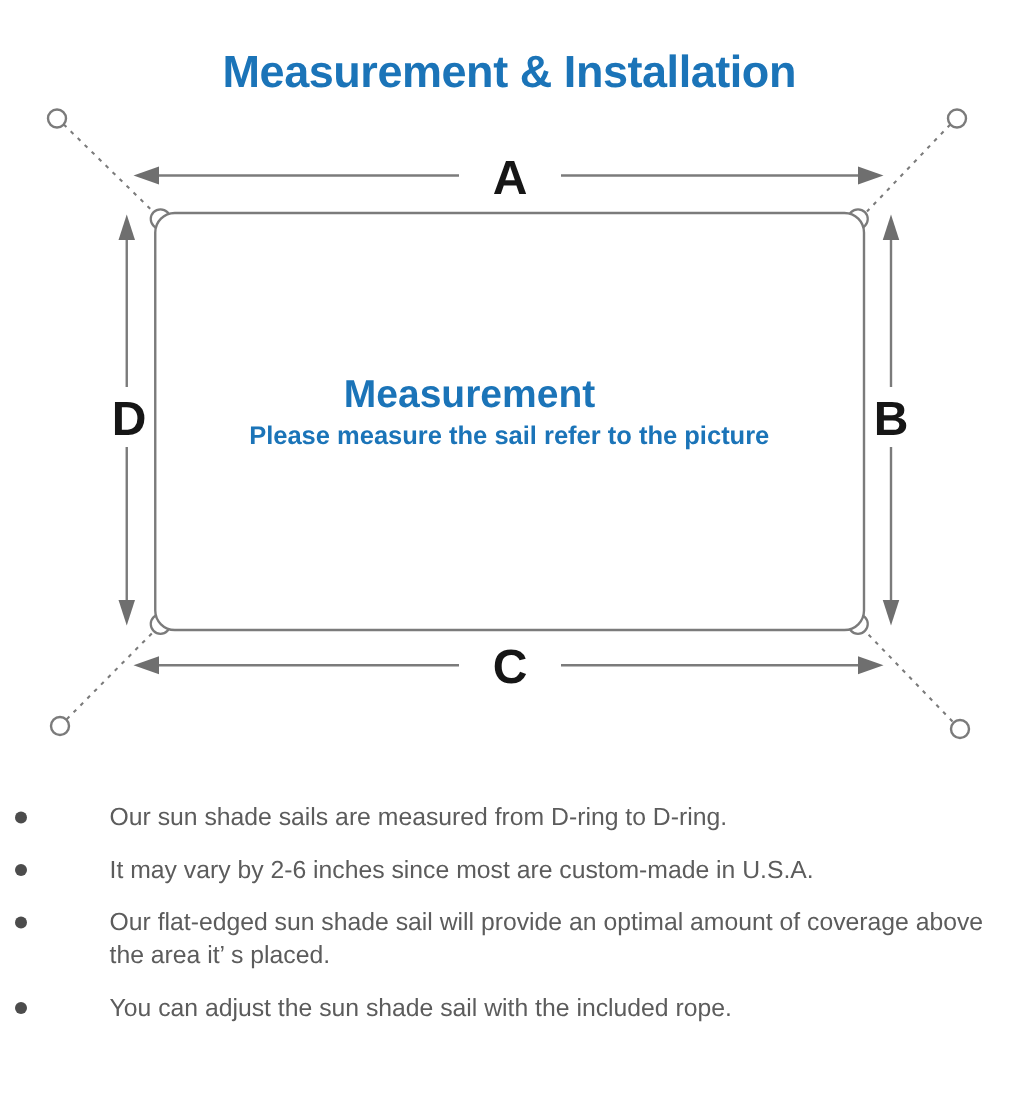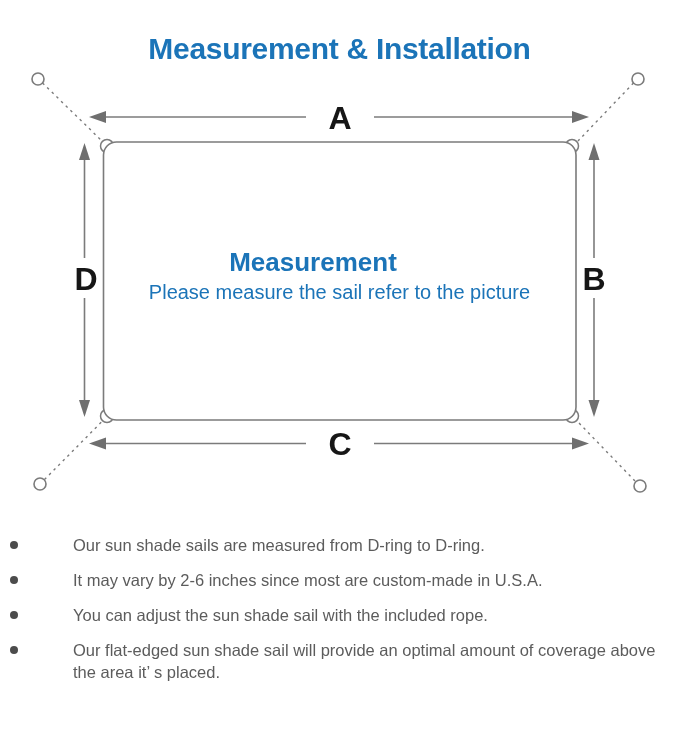--- a/index.html
+++ b/index.html
@@ -38,21 +38,21 @@
   .label-b{left:594px;top:279px;}
   .label-c{left:340px;top:444px;}
   .label-d{left:86px;top:279px;}
 
   .center-title{
     position:absolute;left:0;top:247px;width:626px;text-align:center;
     font-size:26px;font-weight:700;color:var(--accent);
   }
   .center-sub{
     position:absolute;left:0;top:281px;width:679px;text-align:center;
-    font-size:20px;font-weight:400;color:var(--accent);
+    font-size:17px;font-weight:700;color:var(--accent);
   }
 
   .notes{position:absolute;left:10px;top:534px;width:662px;}
   .note{display:flex;align-items:flex-start;margin-bottom:13px;gap:45px;}
   .note .dot{
     flex:0 0 auto;width:8px;height:8px;border-radius:50%;
     background:var(--dot);margin:7px 10px 0 0;
   }
   .note .note-text{
     font-size:16.5px;line-height:22px;color:var(--note);max-width:640px;
@@ -125,21 +125,21 @@
     <div class="note">
       <span class="dot"></span>
       <span class="note-text">Our sun shade sails are measured from D-ring to D-ring.</span>
     </div>
     <div class="note">
       <span class="dot"></span>
       <span class="note-text">It may vary by 2-6 inches since most are custom-made in U.S.A.</span>
     </div>
     <div class="note">
       <span class="dot"></span>
-      <span class="note-text">You can adjust the sun shade sail with the included rope.</span>
+      <span class="note-text">Our flat-edged sun shade sail will provide an optimal amount of coverage above the area it’ s placed.</span>
     </div>
     <div class="note">
       <span class="dot"></span>
-      <span class="note-text">Our flat-edged sun shade sail will provide an optimal amount of coverage above the area it’ s placed.</span>
+      <span class="note-text">You can adjust the sun shade sail with the included rope.</span>
     </div>
   </div>
 
 </div>
 
 </body></html>

